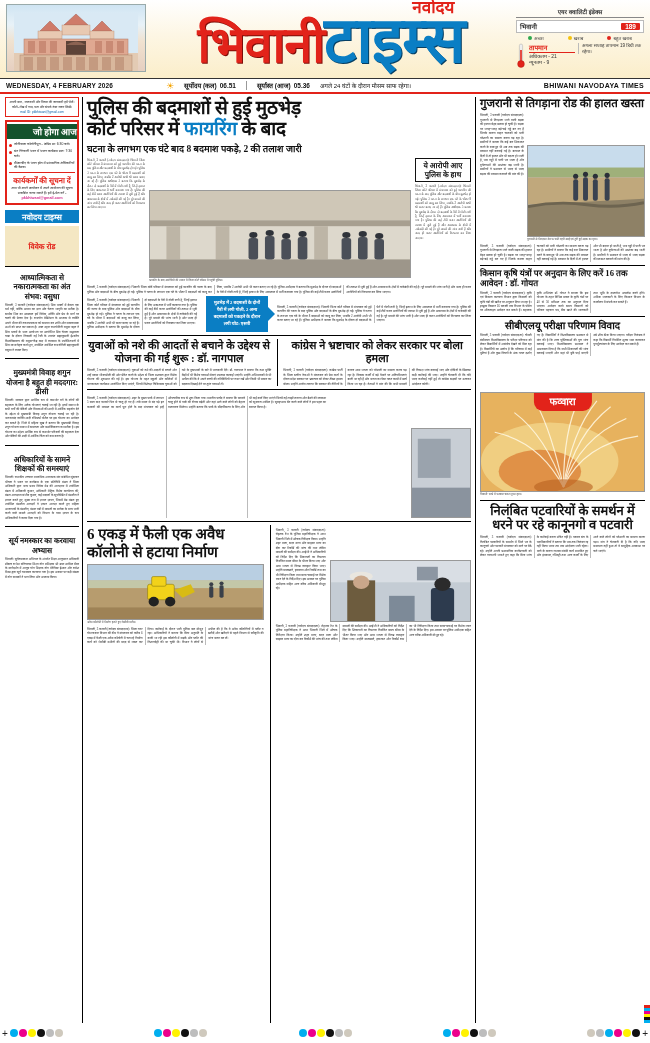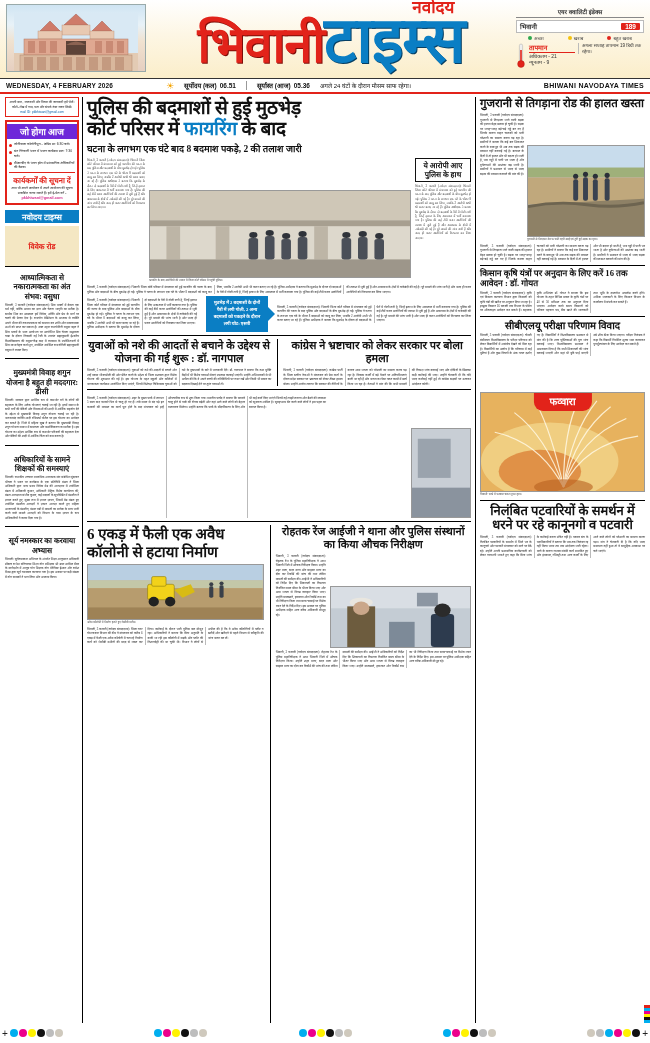--- a/index.html
+++ b/index.html
@@ -151,23 +151,24 @@
     padding: 2px;
     font-size: 3.2px; text-align: center; line-height: 1.5; color: #222;
   }
   .lead-note .mail { color: #0a60a8; }
   .box-today {
     border: 2px solid #e2231a;
     padding: 0 2px 3px 2px;
     text-align: center;
   }
   .box-today-hd {
-    background: #6d28d9; color: #fff; font-weight: bold;
+    background: #14532d; color: #fff; font-weight: bold;
     font-size: 9px; padding: 1px 0; margin: 2px -2px 3px -2px;
     font-family: "Liberation Serif","DejaVu Serif",serif;
+    text-align: right;
   }
   .bullet-item {
     display: flex; gap: 2px; align-items: flex-start;
     font-size: 3.4px; line-height: 1.4; text-align: left;
     margin-bottom: 2px; color: #222;
   }
   .bullet-dot {
     flex: 0 0 3px; width: 3px; height: 3px; border-radius: 50%;
     background: #e2231a; margin-top: 1.5px;
   }
@@ -555,21 +556,20 @@
                   <circle cx="130" cy="19" r="2"></circle>
               </g>
               <rect x="0" y="44" width="170" height="12" fill="#9e8256"></rect>
             </svg>
           </div>
           <div class="cap">अवैध कॉलोनी में निर्माण हटाते हुए जेसीबी मशीन।</div>
           <div class="tiny cols3" style="margin-top:2px">भिवानी, 3 फरवरी (नवोदय संवाददाता): जिला नगर योजनाकार विभाग की टीम ने मंगलवार को करीब 6 एकड़ में फैली एक अवैध कॉलोनी में चल रहे निर्माण कार्य को जेसीबी मशीनों की मदद से ध्वस्त कर दिया। कार्रवाई के दौरान भारी पुलिस बल मौजूद रहा। अधिकारियों ने बताया कि बिना अनुमति के काटी जा रही इस कॉलोनी में सड़कें और प्लॉट की निशानदेही की जा चुकी थी। विभाग ने लोगों से अपील की है कि वे अवैध कॉलोनियों में प्लॉट न खरीदें और खरीदने से पहले विभाग से स्वीकृति की जांच जरूर कर लें।</div>
         </div>
 
         <div style="flex:1; border-left:1px solid #000; padding-left:5px;">
-          <div class="hl-3" style="font-size:11px">रोहतक रेंज आईजी ने थाना और पुलिस संस्थानों का किया औचक निरीक्षण</div>
           <div style="display:flex; gap:4px; margin-top:3px;">
             <div style="flex:0 0 50px" class="tiny">भिवानी, 3 फरवरी (नवोदय संवाददाता): रोहतक रेंज के पुलिस महानिरीक्षक ने आज भिवानी जिले में औचक निरीक्षण किया। उन्होंने शहर थाना, सदर थाना और साइबर थाना का दौरा कर रिकॉर्ड की जांच की तथा लंबित मामलों की समीक्षा की। आईजी ने अधिकारियों को निर्देश दिए कि शिकायतों का निपटारा निर्धारित समय सीमा के भीतर किया जाए और आम जनता से विनम्र व्यवहार किया जाए। उन्होंने मालखाने, हवालात और रिकॉर्ड रूम का भी निरीक्षण किया तथा साफ-सफाई पर विशेष ध्यान देने के निर्देश दिए। इस अवसर पर पुलिस अधीक्षक सहित अन्य वरिष्ठ अधिकारी मौजूद रहे।</div>
             <div class="photo ph-police" style="flex:1; height:62px">
               <svg width="100%" height="100%" viewBox="0 0 120 62" preserveAspectRatio="none">
                 <rect width="120" height="62" fill="#c4ccd4"></rect>
                 <rect x="0" y="0" width="120" height="22" fill="#d9dee4"></rect>
                 <rect x="74" y="6" width="18" height="14" fill="#8c96a2"></rect>
                 <g>
                   <ellipse cx="26" cy="16" rx="10" ry="5" fill="#e9e6df"></ellipse>
                   <rect x="14" y="20" width="24" height="42" fill="#6d5c3e"></rect>

